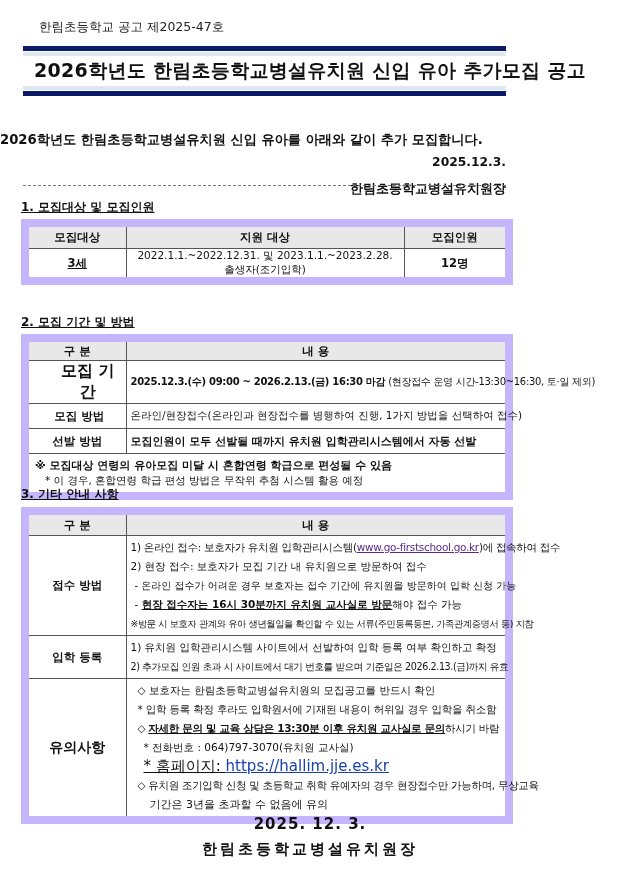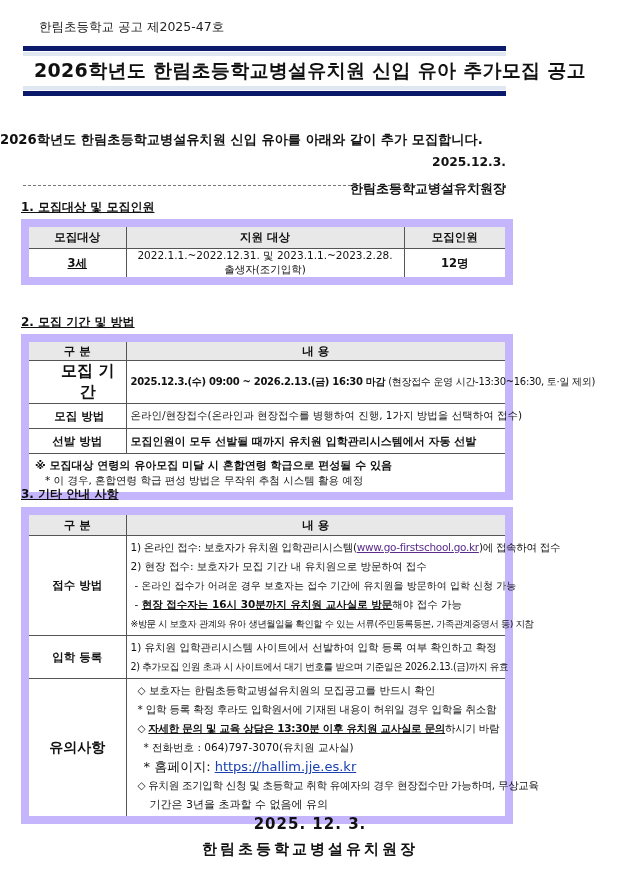--- a/index.html
+++ b/index.html
@@ -125,21 +125,21 @@
       <div class="ln" style="font-size:9.6px;letter-spacing:-0.4px;">2) 추가모집 인원 초과 시 사이트에서 대기 번호를 받으며 기준일은 2026.2.13.(금)까지 유효</div>
     </td>
   </tr>
   <tr>
     <td class="c b" style="font-size:14px;">유의사항</td>
     <td style="padding:2px 11px;">
       <div class="ln" style="font-size:10.5px;">◇ 보호자는 한림초등학교병설유치원의 모집공고를 반드시 확인</div>
       <div class="ln" style="font-size:10.5px;letter-spacing:-0.2px;">* 입학 등록 확정 후라도 입학원서에 기재된 내용이 허위일 경우 입학을 취소함</div>
       <div class="ln" style="font-size:10.5px;letter-spacing:-0.3px;"><span>◇ </span><span class="u">자세한 문의 및 교육 상담은 13:30분 이후 유치원 교사실로 문의</span><span>하시기 바람</span></div>
       <div class="ln" style="font-size:10.5px;padding-left:6px;">* 전화번호 : 064)797-3070(유치원 교사실)</div>
-      <div class="ln" style="font-size:13px;padding-left:6px;"><span>* 홈페이지: </span><span class="link" style="color:#1a3fae;">https://hallim.jje.es.kr</span></div>
+      <div class="ln" style="font-size:15px;padding-left:6px;text-decoration:underline;"><span>* 홈페이지: </span><span class="link" style="color:#1a3fae;">https://hallim.jje.es.kr</span></div>
       <div class="ln" style="font-size:10.5px;letter-spacing:-0.3px;">◇ 유치원 조기입학 신청 및 초등학교 취학 유예자의 경우 현장접수만 가능하며, 무상교육</div>
       <div class="ln" style="font-size:11px;padding-left:12px;">기간은 3년을 초과할 수 없음에 유의</div>
     </td>
   </tr>
 </tbody>
   </table>
 
 <div class="abs footer-date">2025. 12. 3.</div>
 <div class="abs footer-sign">한림초등학교병설유치원장</div>
 

